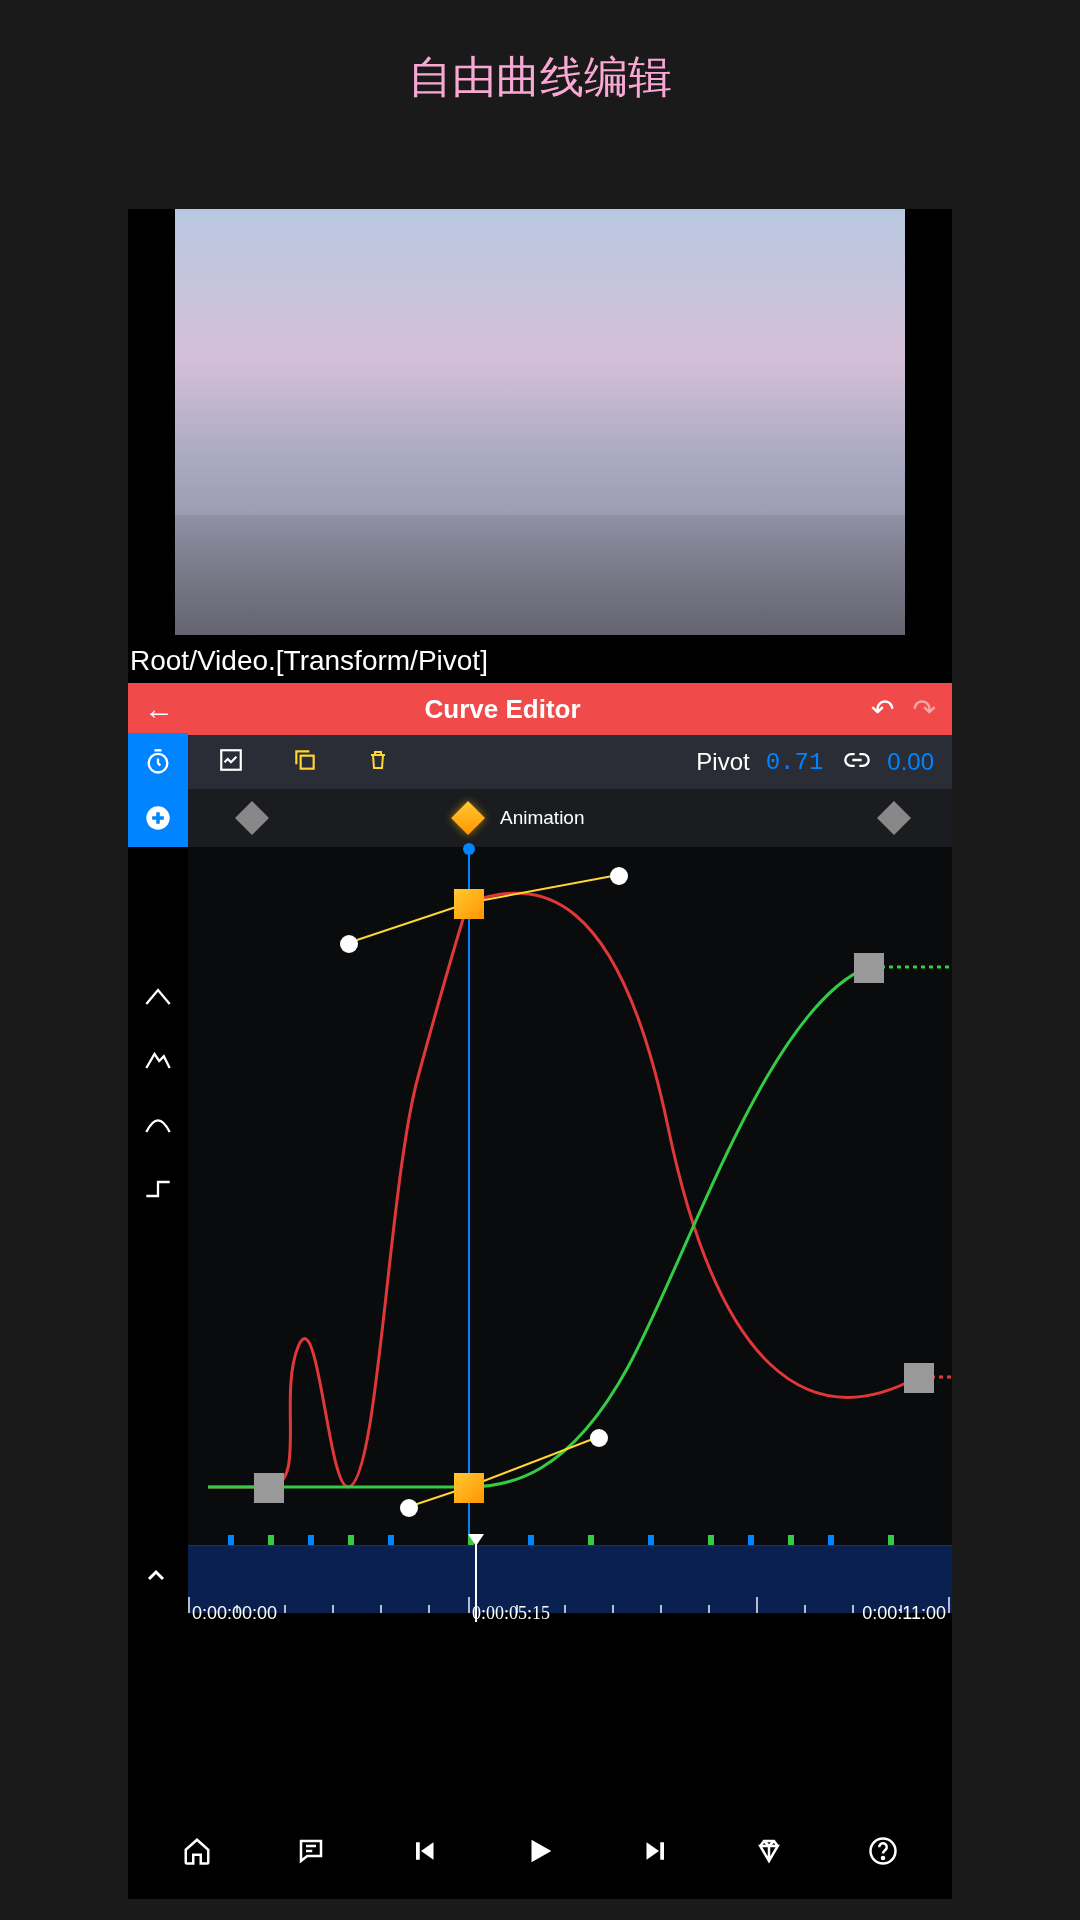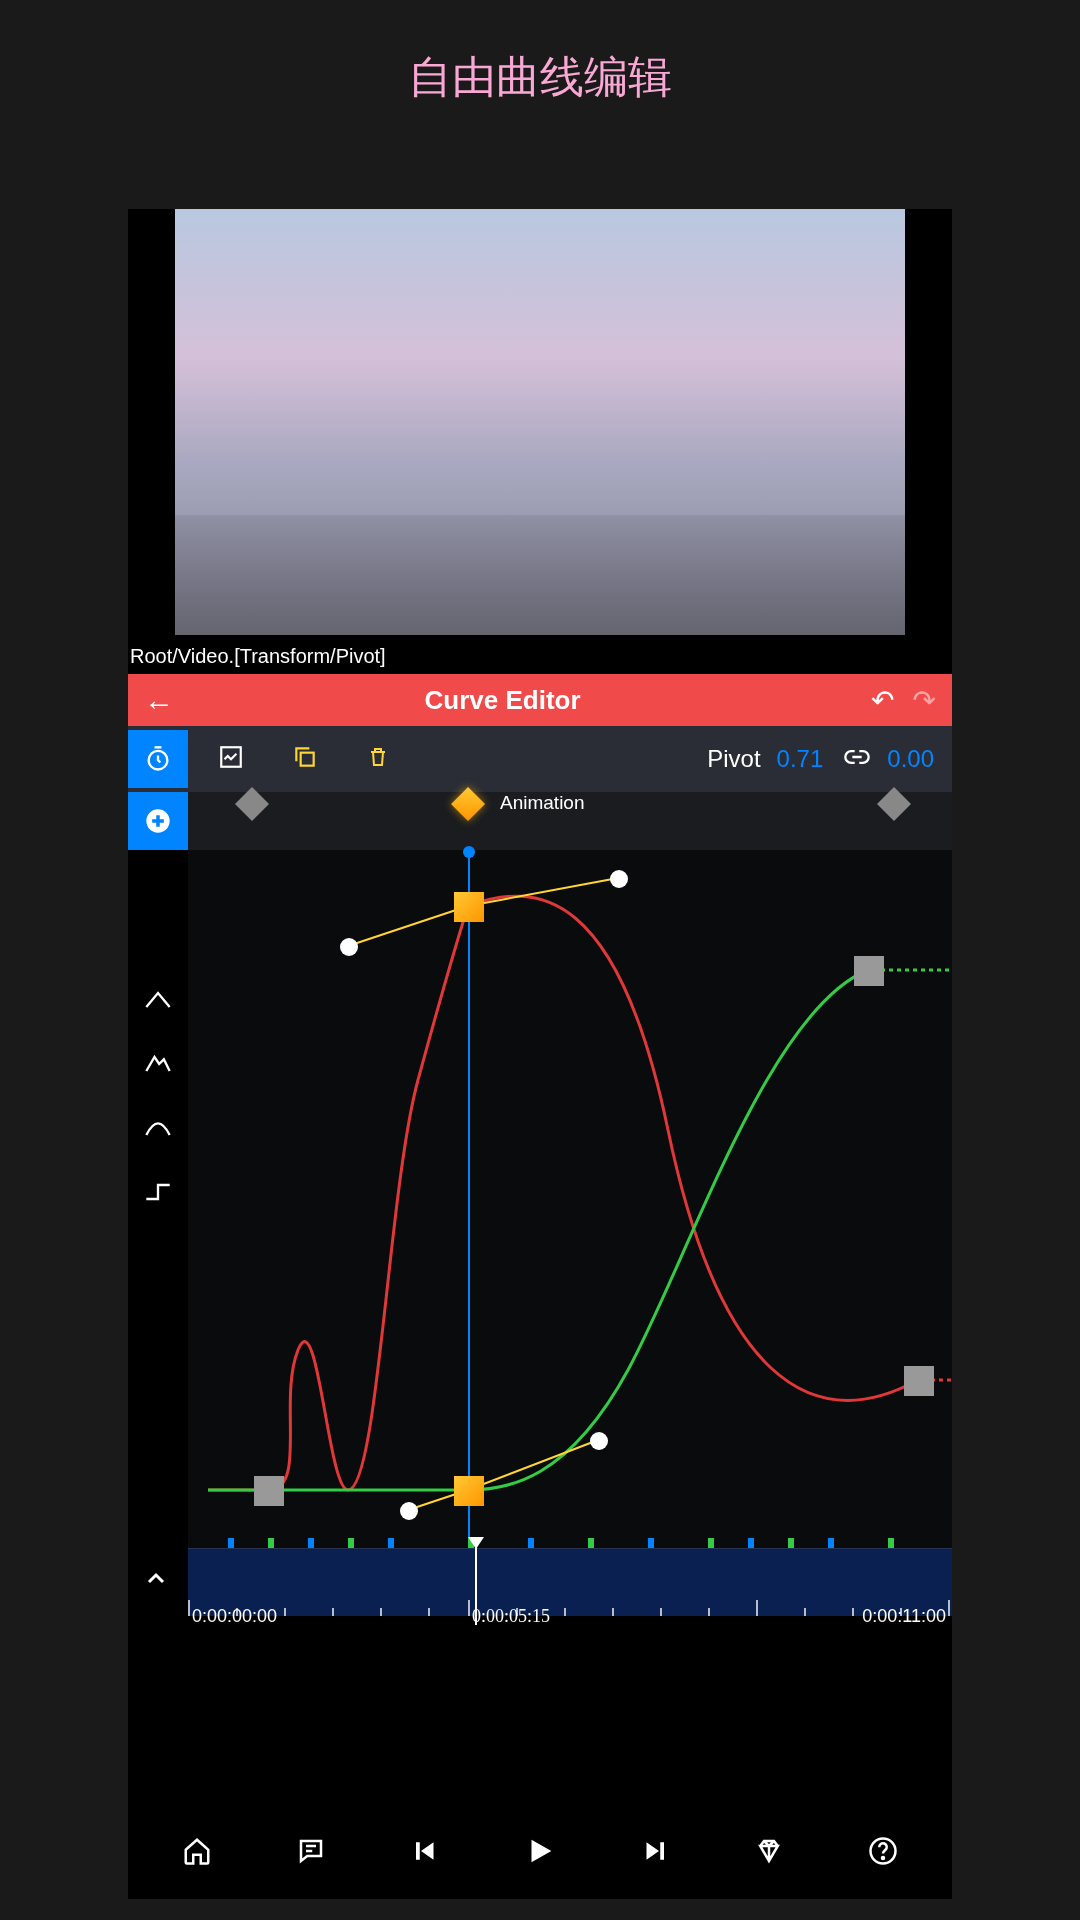--- a/index.html
+++ b/index.html
@@ -34,21 +34,21 @@
 }
 .video-preview::before {
   content: "";
   position: absolute;
   left: 0; right: 0; bottom: 0;
   height: 120px;
   background: linear-gradient(to bottom, rgba(120,120,140,0.3), rgba(90,90,100,0.7));
 }
 .path-text {
   color: white;
-  font-size: 20px;
+  font-size: 28px;
   padding: 10px 0 6px 2px;
 }
 .editor-header {
   background: #f04a4a;
   height: 52px;
   display: flex;
   align-items: center;
   padding: 0 16px;
   gap: 18px;
 }
@@ -58,21 +58,21 @@
   font-size: 26px;
   font-weight: 600;
   flex: 1;
   text-align: center;
   margin-left: -40px;
 }
 .undo-btn, .redo-btn { color: white; font-size: 28px; cursor: pointer; }
 .redo-btn { opacity: 0.5; }
 .toolbar {
   background: #2a2d35;
-  height: 66px;
+  height: 54px;
   display: flex;
   align-items: center;
   justify-content: center;
 }
 .sidebar-btn {
   width: 60px;
   height: 58px;
   display: flex;
   align-items: center;
   justify-content: center;
@@ -81,28 +81,28 @@
 .sidebar-btn.active { background: #0084ff; }
 .toolbar-icons {
   flex: 1;
   display: flex;
   align-items: center;
   gap: 48px;
   padding-left: 30px;
 }
 .tool-icon { cursor: pointer; }
 .pivot-label { color: white; font-size: 24px; margin-left: auto; margin-right: 16px; }
-.pivot-value { color: #0084ff; font-size: 24px; margin-right: 20px; }
+.pivot-value { color: #0084ff; font-size: 24px; margin-right: 20px; font-family: Liberation Mono, monospace; }
 .link-icon { margin-right: 16px; }
 .zero-value { color: #0084ff; font-size: 24px; margin-right: 18px; }
 .keyframe-row {
   background: #1a1c20;
   height: 58px;
   display: flex;
-  align-items: flex-start;
+  align-items: center;
   position: relative;
 }
 .add-btn {
   width: 60px;
   height: 58px;
   background: #0084ff;
   display: flex;
   align-items: center;
   justify-content: center;
   cursor: pointer;

